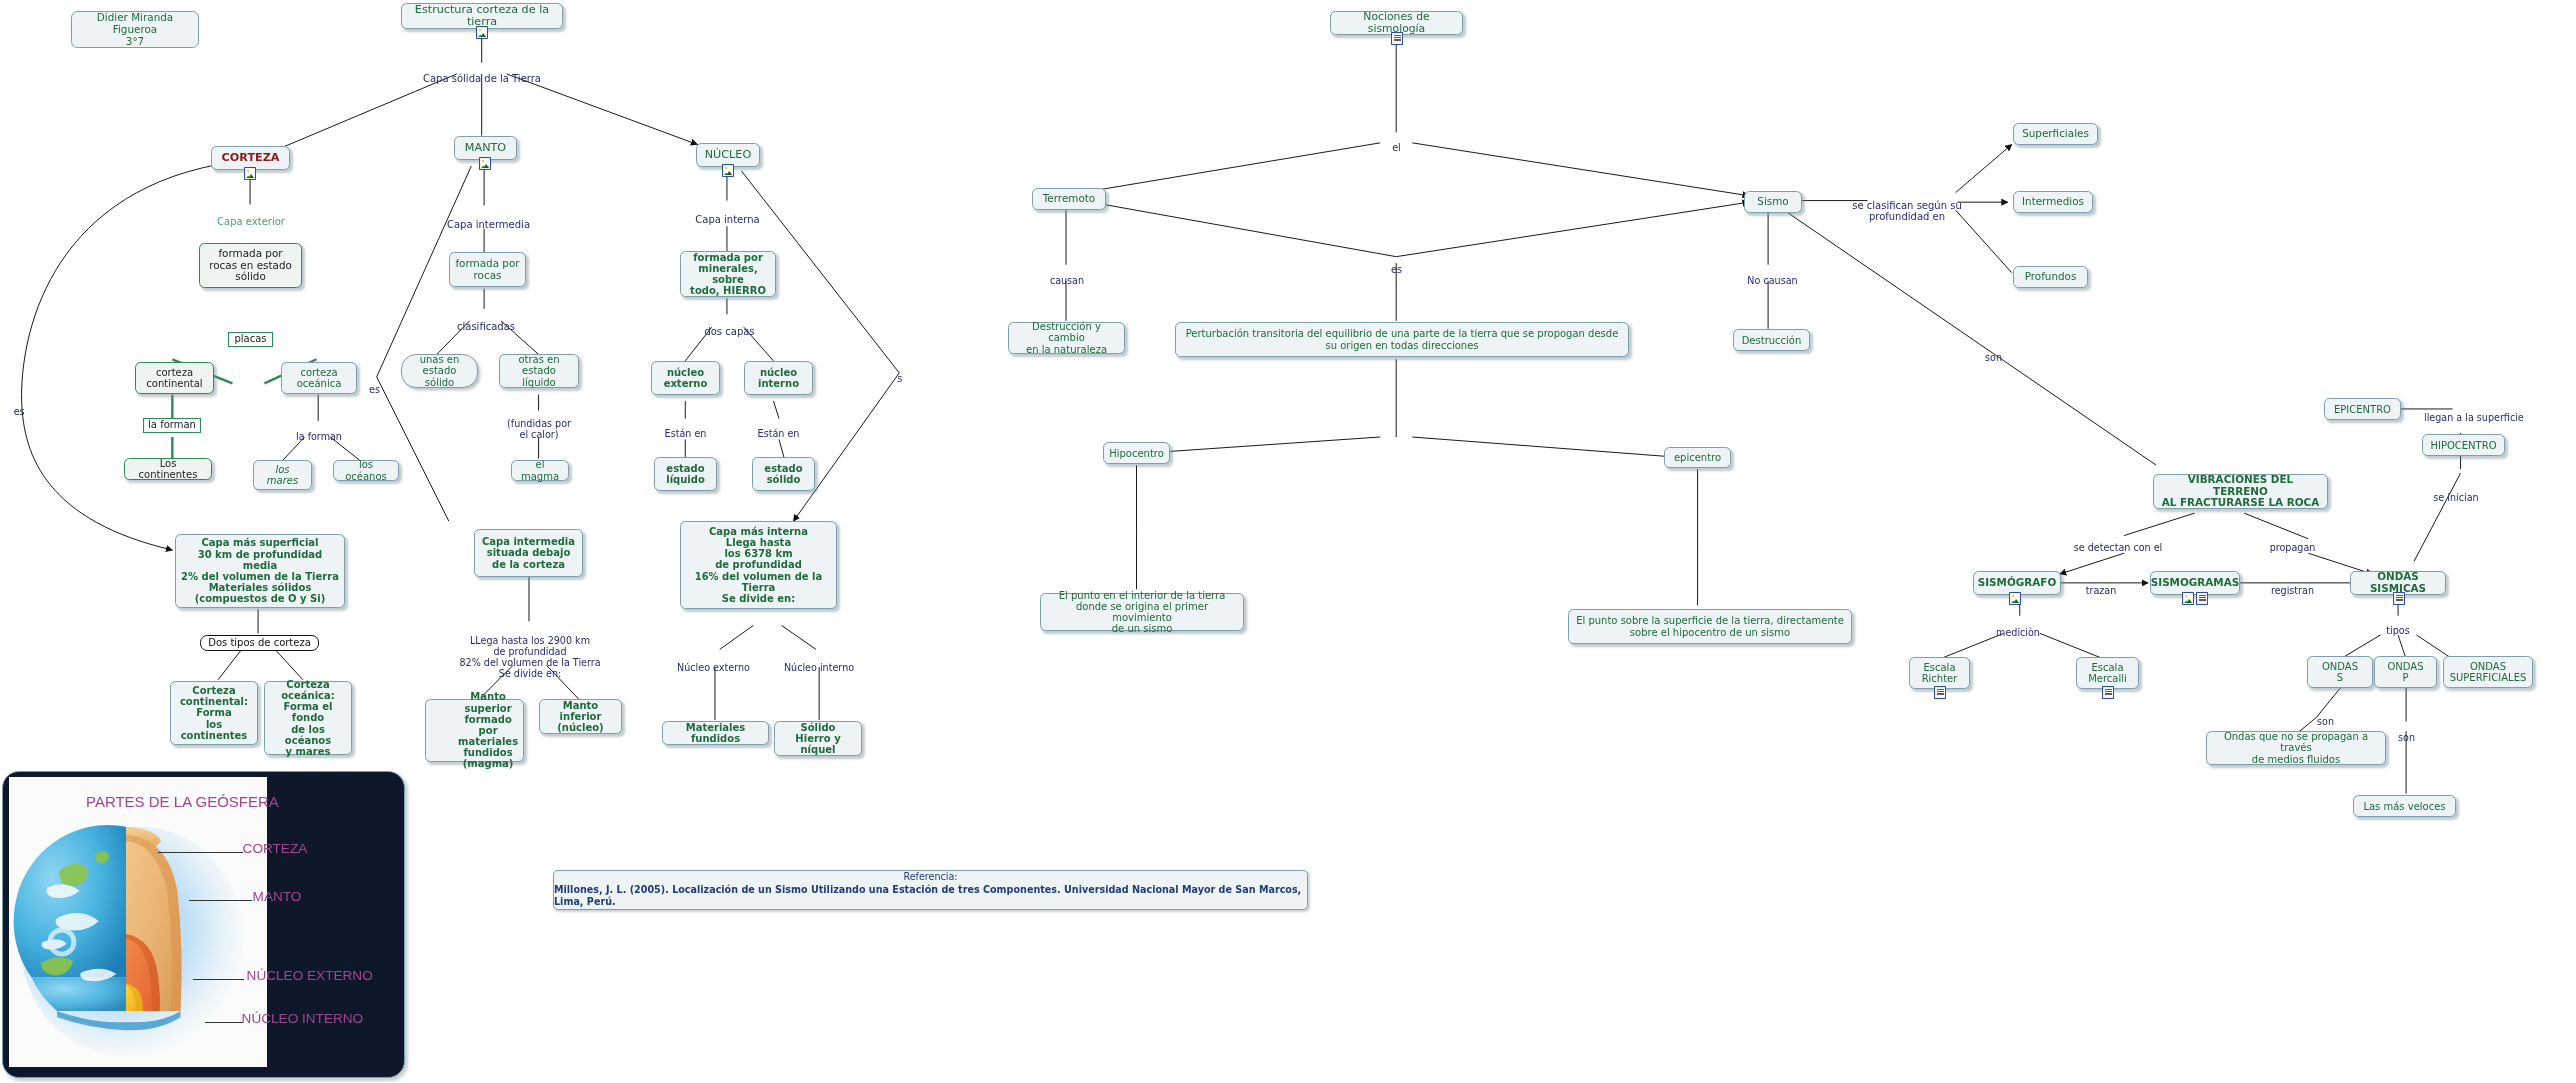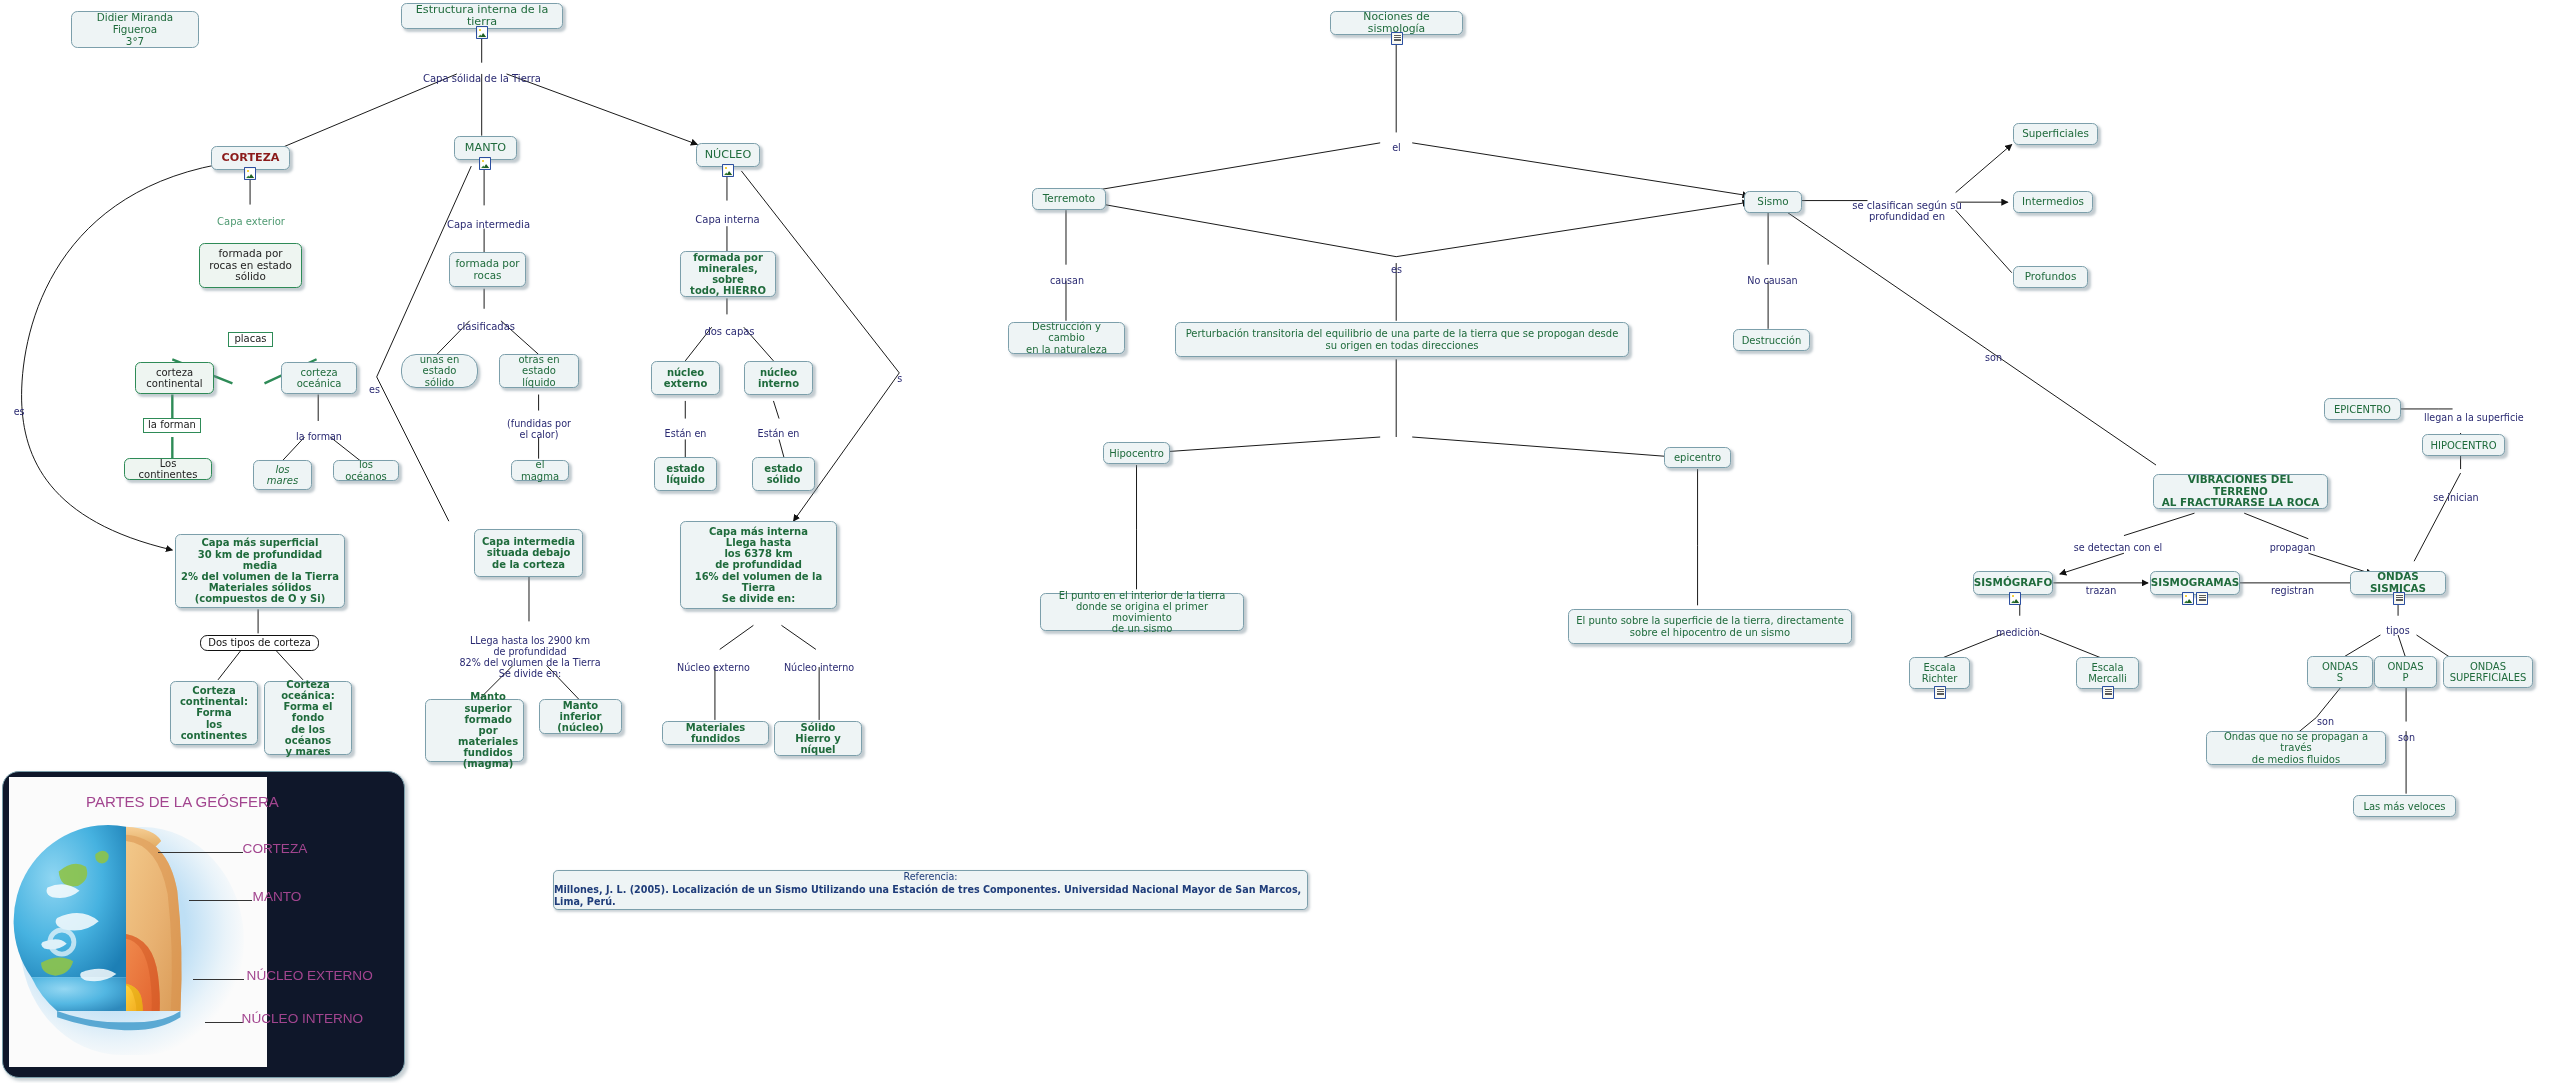--- a/index.html
+++ b/index.html
@@ -187,21 +187,21 @@
       <line x1="3042" y1="510" x2="3060" y2="510"></line>
     </g>
   </svg>
 
   <div class="node plain" style="left:71px;top:11.2px;width:128px;height:37px;font-size:10.4px;border-radius:6.4px;">
     <span class="t">Didier Miranda Figueroa
 3°7</span>
   </div>
 
   <div class="node" style="left:401px;top:3.2px;width:162px;height:26px;font-size:11.2px;">
-    <span class="t">Estructura interna de la tierra</span>
+    <span class="t">Estructura corteza de la tierra</span>
   </div>
   <span class="ico pic" style="left:476px;top:26px;">
     <i class="sky"></i>
       <i class="sun"></i>
       <i class="hill"></i>
       <i class="hill2"></i>
     </span>
 
   <div class="lbl" style="left:410px;top:61px;width:144px;font-size:10px;">
     <span>Capa sólida de la Tierra</span></div>
@@ -495,21 +495,21 @@
   <div class="node" style="left:2153px;top:474px;width:175px;height:35px;font-size:10.4px;font-weight:bold;">
     <span class="t">VIBRACIONES DEL TERRENO
 AL FRACTURARSE LA ROCA</span>
     </div>
 
   <div class="lbl" style="left:2049px;top:531px;width:138px;font-size:9.6px;">
     <span>se detectan con el</span></div>
   <div class="lbl" style="left:2254px;top:531px;width:77px;font-size:9.6px;">
     <span>propagan</span></div>
 
-  <div class="node" style="left:1973px;top:571px;width:80px;height:24px;font-size:10.4px;font-weight:bold;">
+  <div class="node" style="left:1973px;top:571px;width:88px;height:24px;font-size:10.4px;font-weight:bold;">
     <span class="t">SISMÓGRAFO</span>
     </div>
   <span class="ico pic" style="left:2009px;top:592px;">
     <i class="sky"></i>
       <i class="sun"></i>
       <i class="hill"></i>
       <i class="hill2"></i>
     </span>
 
   <div class="lbl" style="left:2073px;top:574px;width:56px;font-size:9.6px;">

